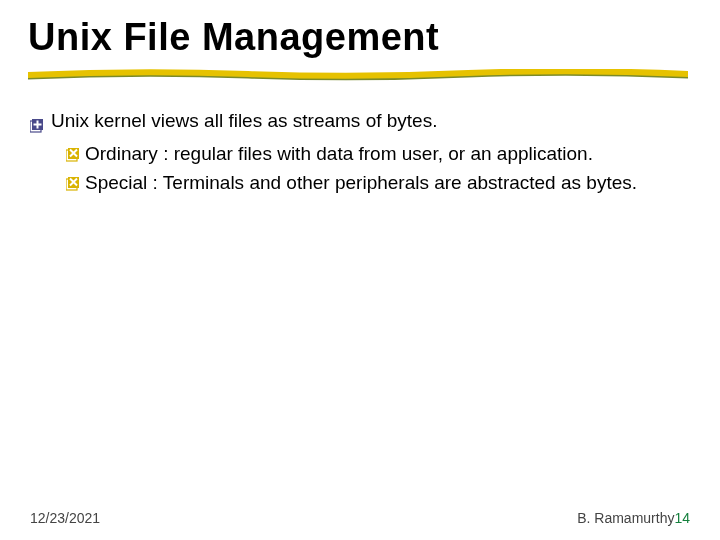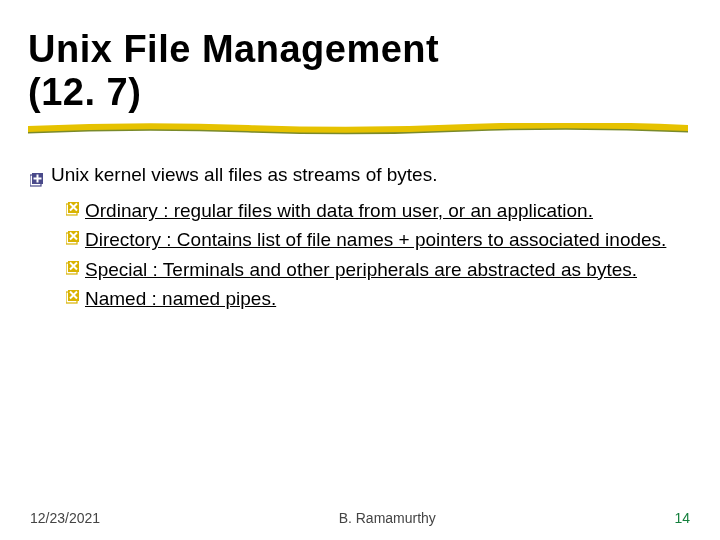--- a/index.html
+++ b/index.html
@@ -1,42 +1,41 @@
 <!DOCTYPE html>
 <html><head>
 <meta charset="utf-8">
 <style>
   * { margin: 0; padding: 0; box-sizing: border-box; }
   html, body { width: 720px; height: 540px; background: #fff; font-family: Arial, Helvetica, sans-serif; color: #000; }
-  .slide { width: 720px; height: 540px; position: relative; padding: 28px 28px 0 28px; }
+  .slide { width: 720px; height: 540px; position: relative; padding: 16px 28px 0 28px; }
   .title { font-family: "Arial Black", Arial, sans-serif; font-weight: 900; font-size: 38px; line-height: 1.12; letter-spacing: 0.5px; }
   .underline-wrap { margin-top: 10px; margin-bottom: 22px; }
   .underline { width: 660px; height: 14px; }
   .body { font-size: 19px; line-height: 1.22; }
   .b1 { margin-left: 2px; margin-bottom: 0px; }
   .b1-row { display: flex; align-items: flex-start; }
   .b1-icon { flex: 0 0 auto; margin-right: 6px; margin-top: 7px; }
   .b1-text { flex: 1 1 auto; }
   .b2 { margin-left: 38px; }
-  .b2-row { display: flex; align-items: flex-end; text-decoration: underline; }
+  .b2-row { display: flex; align-items: center; }
   .b2-icon { flex: 0 0 auto; margin-right: 4px; margin-top: 6px; }
   .b2-text { flex: 1 1 auto; }
   .footer { position: absolute; left: 0; right: 0; bottom: 14px; display: flex; justify-content: space-between; font-size: 14px; color: #444; padding: 0 30px; margin-top: 28px; }
   .footer .date { text-align: left; }
-  .footer .author { text-align: center; flex: 1; }
+  .footer .author { text-align: right; flex: 1; }
   .footer .page { color: #15803d; text-align: right; }
 </style>
 </head>
 <body>
 
 <div class="slide">
 
   <div class="title">
     <div>Unix File Management</div>
-    <div>(12. 7)</div>
   </div>
 
   <div class="underline-wrap">
     <svg class="underline" viewBox="0 0 660 14" preserveAspectRatio="none">
       <path d="M0 9 Q 110 4 220 8 Q 330 12 440 7 Q 550 3 660 8" stroke="#7a8a2a" stroke-width="3" fill="none" stroke-linecap="round"></path>
       <path d="M0 6 Q 110 1 220 5 Q 330 9 440 4 Q 550 0 660 5" stroke="#e6c200" stroke-width="6" fill="none" stroke-linecap="round"></path>
     </svg>
   </div>
 
   <div class="body">
@@ -62,58 +61,34 @@
           <svg width="15" height="15" viewBox="0 0 15 15">
             <rect x="2" y="0" width="11" height="11" fill="#d9b300"></rect>
             <rect x="0" y="2" width="11" height="11" fill="none" stroke="#d9b300" stroke-width="1.2"></rect>
             <path d="M4 1.5 L11 8.5 M11 1.5 L4 8.5" stroke="#fff" stroke-width="2"></path>
           </svg>
         </span>
         <span class="b2-text">Ordinary : regular files with data from user, or an application.</span>
       </div>
     </div>
 
-    <div class="b2">
-      <div class="b2-row">
-        <span class="b2-icon">
-          <svg width="15" height="15" viewBox="0 0 15 15">
-            <rect x="2" y="0" width="11" height="11" fill="#d9b300"></rect>
-            <rect x="0" y="2" width="11" height="11" fill="none" stroke="#d9b300" stroke-width="1.2"></rect>
-            <path d="M4 1.5 L11 8.5 M11 1.5 L4 8.5" stroke="#fff" stroke-width="2"></path>
-          </svg>
-        </span>
-        <span class="b2-text">Directory : Contains list of file names + pointers to associated inodes.</span>
-      </div>
-    </div>
 
     <div class="b2">
       <div class="b2-row">
         <span class="b2-icon">
           <svg width="15" height="15" viewBox="0 0 15 15">
             <rect x="2" y="0" width="11" height="11" fill="#d9b300"></rect>
             <rect x="0" y="2" width="11" height="11" fill="none" stroke="#d9b300" stroke-width="1.2"></rect>
             <path d="M4 1.5 L11 8.5 M11 1.5 L4 8.5" stroke="#fff" stroke-width="2"></path>
           </svg>
         </span>
         <span class="b2-text">Special : Terminals and other peripherals are abstracted as bytes.</span>
       </div>
     </div>
 
-    <div class="b2">
-      <div class="b2-row">
-        <span class="b2-icon">
-          <svg width="15" height="15" viewBox="0 0 15 15">
-            <rect x="2" y="0" width="11" height="11" fill="#d9b300"></rect>
-            <rect x="0" y="2" width="11" height="11" fill="none" stroke="#d9b300" stroke-width="1.2"></rect>
-            <path d="M4 1.5 L11 8.5 M11 1.5 L4 8.5" stroke="#fff" stroke-width="2"></path>
-          </svg>
-        </span>
-        <span class="b2-text">Named : named pipes.</span>
-      </div>
-    </div>
 
   </div>
 
   <div class="footer">
     <span class="date">12/23/2021</span>
     <span class="author">B. Ramamurthy</span>
     <span class="page">14</span>
   </div>
 
 </div>

